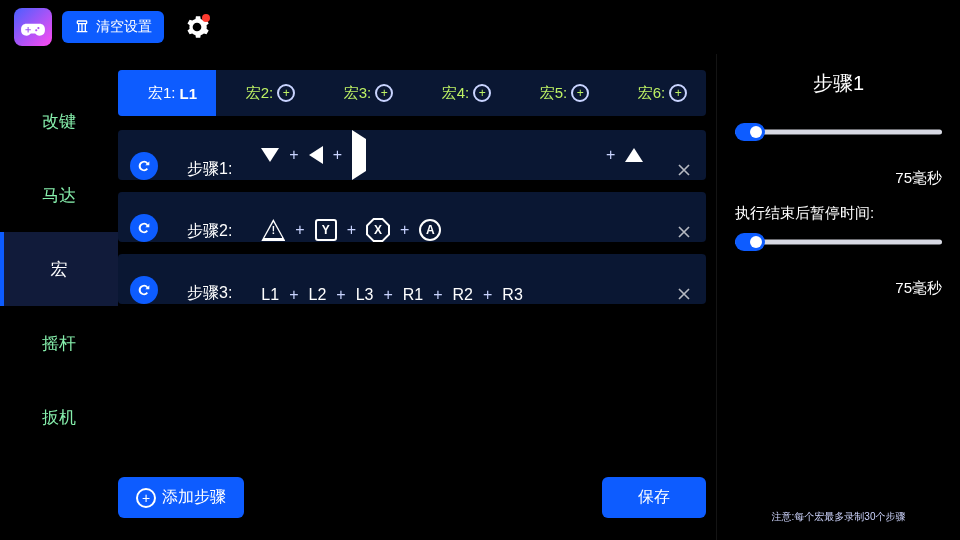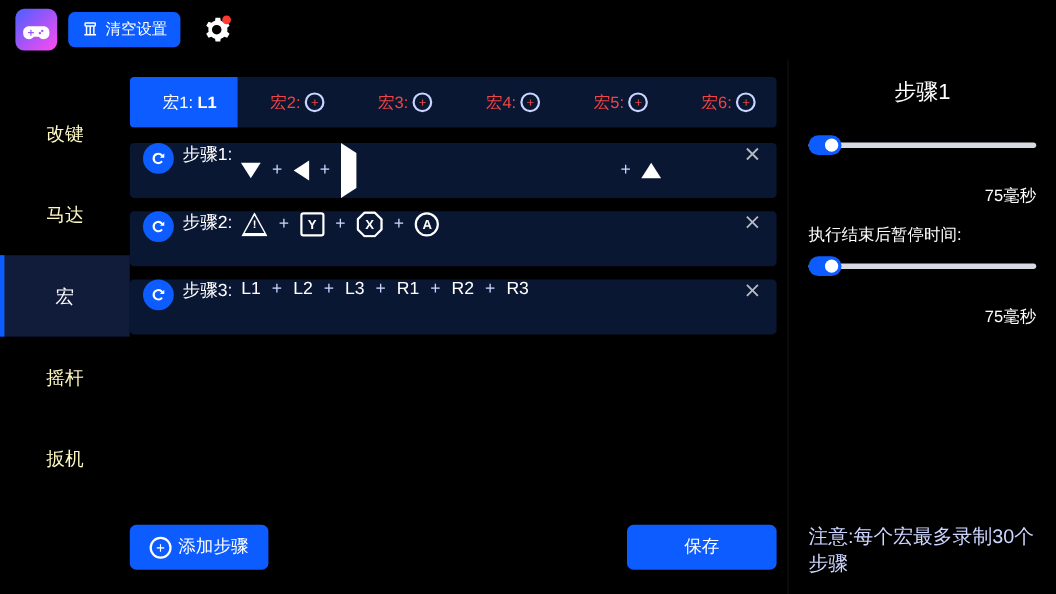--- a/index.html
+++ b/index.html
@@ -13,35 +13,35 @@
 .app-title { font-size: 17px; }
 .conn-status { font-size: 13px; color: #b8c4ff; }
 .clear-btn { background: #0d5cff; border: none; color: #fff; padding: 7px 12px; border-radius: 6px; font-size: 14px; display: flex; align-items: center; gap: 6px; cursor: pointer; }
 .clear-btn svg { width: 16px; height: 16px; }
 .gear { width: 26px; height: 26px; margin-left: 10px; cursor: pointer; position: relative; }
 .gear-dot { position: absolute; top: 0; right: 0; width: 8px; height: 8px; background: #ff3b30; border-radius: 50%; }
 
 .body { flex: 1; display: flex; }
 
 .sidebar { width: 118px; display: flex; flex-direction: column; padding-top: 30px; }
-.side-item { height: 74px; display: flex; align-items: center; justify-content: center; font-size: 17px; color: #fef9c3; cursor: pointer; position: relative; }
+.side-item { height: 74px; display: flex; align-items: center; justify-content: center; font-size: 17px; color: #86efac; cursor: pointer; position: relative; }
 .side-item.active { background: #111b3a; color: #fff; }
 .side-item.active::before { content: ""; position: absolute; left: 0; top: 0; bottom: 0; width: 4px; background: #0d5cff; }
 
 .main { flex: 1; display: flex; flex-direction: column; padding: 16px 10px 16px 0; gap: 14px; }
 
 .tabs { display: flex; gap: 0; background: #0a1733; border-radius: 4px; overflow: hidden; height: 46px; align-items: stretch; }
-.tab { flex: 1; display: flex; align-items: center; justify-content: center; gap: 4px; font-size: 15px; color: #ef4444; cursor: pointer; }
+.tab { flex: 1; display: flex; align-items: center; justify-content: center; gap: 4px; font-size: 15px; color: #bef264; cursor: pointer; }
 .tab.active { background: #0d5cff; color: #fff; }
 .tab-label { white-space: nowrap; margin-left: 11px; }
 .tab-val { font-weight: 600; }
 .add-circ { width: 18px; height: 18px; border: 2px solid #c9d4ff; border-radius: 50%; display: inline-flex; align-items: center; justify-content: center; font-size: 12px; line-height: 1; }
 
 .steps { display: flex; flex-direction: column; gap: 12px; }
-.step { background: #0a1733; height: 50px; display: flex; align-items: flex-start; padding: 0 12px; gap: 8px; border-radius: 4px; }
+.step { background: #0a1733; height: 50px; display: flex; align-items: flex-end; padding: 0 12px; gap: 29px; border-radius: 4px; }
 .refresh { width: 28px; height: 28px; background: #0d5cff; border-radius: 50%; display: flex; align-items: center; justify-content: center; cursor: pointer; }
 .refresh svg { width: 16px; height: 16px; }
 .step-label { font-size: 16px; white-space: nowrap; }
 .step-body { flex: 1; display: flex; align-items: center; gap: 10px; font-size: 16px; }
 .plus { color: #c9d4ff; font-size: 16px; }
 .close { width: 20px; height: 20px; cursor: pointer; opacity: 0.7; }
 .tri { display: inline-block; width: 0; height: 0; }
 .tri.down { border-left: 9px solid transparent; border-right: 9px solid transparent; border-top: 14px solid #fff; }
 .tri.left { border-top: 9px solid transparent; border-bottom: 9px solid transparent; border-right: 14px solid #fff; }
 .tri.right { border-top: 9px solid transparent; border-bottom: 9px solid transparent; border-left: 14px solid #fff; }
@@ -54,33 +54,33 @@
 .obtn.x::after { content: ""; position: absolute; inset: 2px; background: #0a1733; clip-path: polygon(30% 0,70% 0,100% 30%,100% 70%,70% 100%,30% 100%,0 70%,0 30%); }
 .obtn.x span { position: relative; z-index: 1; }
 .obtn.tri-o { border: none; position: relative; width: 24px; height: 22px; }
 .obtn.tri-o::before { content: ""; position: absolute; inset: 0; background: #fff; clip-path: polygon(50% 0,100% 100%,0 100%); }
 .obtn.tri-o::after { content: ""; position: absolute; inset: 3px; background: #0a1733; clip-path: polygon(50% 0,100% 100%,0 100%); }
 .obtn.tri-o span { position: relative; z-index: 1; font-size: 10px; }
 
 .main-actions { margin-top: auto; display: flex; justify-content: space-between; align-items: center; padding-bottom: 6px; }
 .btn { background: #0d5cff; border: none; color: #fff; border-radius: 6px; font-size: 16px; cursor: pointer; display: flex; align-items: center; justify-content: center; gap: 6px; }
 .btn.add-step { padding: 10px 18px; }
-.btn.save { padding: 10px 52px; }
+.btn.save { padding: 10px 36px; }
 .plus-circ { width: 20px; height: 20px; border: 2px solid #fff; border-radius: 50%; display: inline-flex; align-items: center; justify-content: center; font-size: 14px; line-height: 1; }
 
 .right { width: 244px; padding: 16px 18px; display: flex; flex-direction: column; gap: 16px; border-left: 1px solid rgba(255,255,255,0.08); }
 .right-title { text-align: center; font-size: 20px; margin-bottom: 10px; }
 .slider-block { display: flex; flex-direction: column; gap: 10px; }
 .slider-label { font-size: 15px; }
 .slider { position: relative; height: 18px; cursor: pointer; }
 .track { position: absolute; top: 50%; left: 0; right: 0; height: 5px; background: #d7d9e3; border-radius: 3px; transform: translateY(-50%); }
 .thumb { position: absolute; left: 0; top: 50%; transform: translate(0,-50%); width: 30px; height: 18px; background: #0d5cff; border-radius: 9px; display: flex; align-items: center; justify-content: flex-end; padding-right: 3px; }
 .thumb::after { content: ""; width: 12px; height: 12px; background: #fff; border-radius: 50%; }
 .slider-val { text-align: right; font-size: 15px; padding-top: 18px; }
-.note { margin-top: auto; font-size: 18px; color: #cfd6ff; }
+.note { margin-top: auto; font-size: 10px; color: #cfd6ff; text-align: center; }
 </style>
 </head>
 <body>
 
 <div class="header">
   <div class="app-icon">
     <svg viewBox="0 0 24 24" fill="#fff">
         <path d="M6 9h12c3 0 5 2 5 5v1c0 3-2 5-5 5-2 0-3-1-4-2h-4c-1 1-2 2-4 2-3 0-5-2-5-5v-1c0-3 2-5 5-5zm1 3v2H5v1h2v2h1v-2h2v-1H8v-2H7zm10 0c-.6 0-1 .4-1 1s.4 1 1 1 1-.4 1-1-.4-1-1-1zm-2 2c-.6 0-1 .4-1 1s.4 1 1 1 1-.4 1-1-.4-1-1-1z"></path>
       </svg>
   </div>

